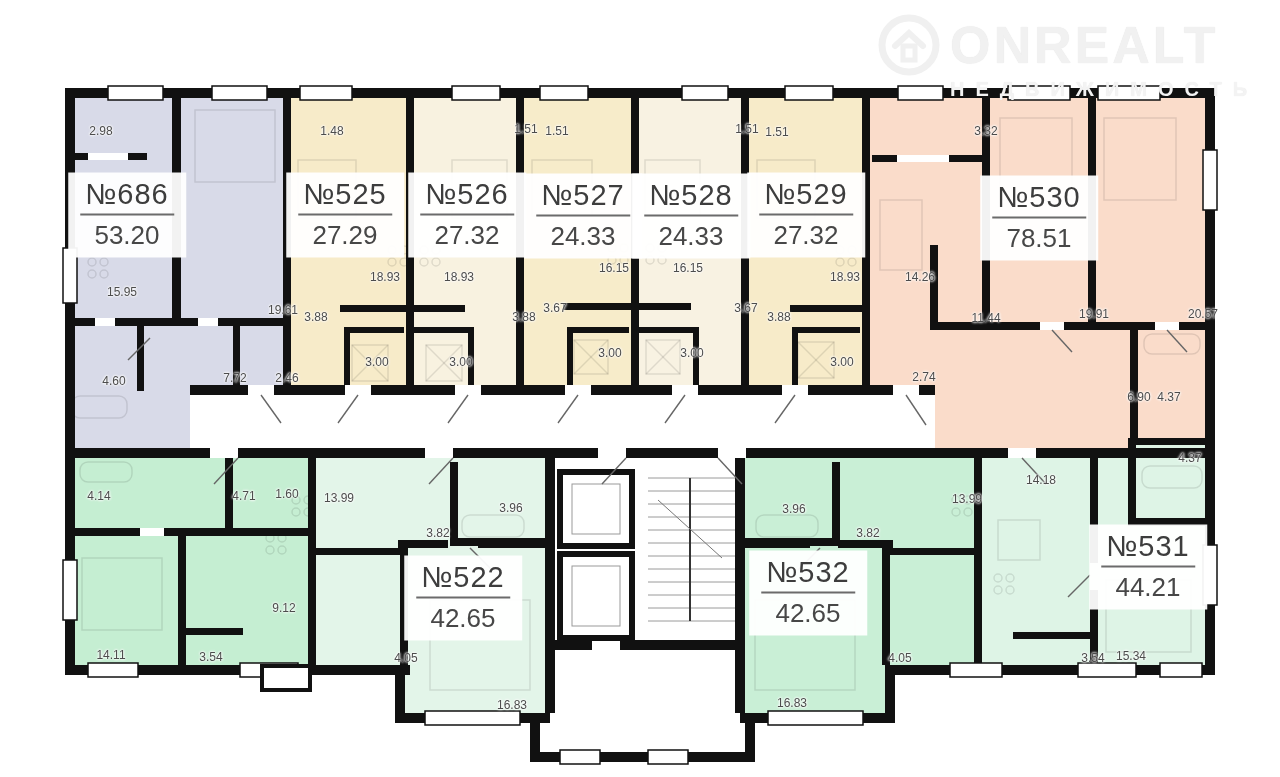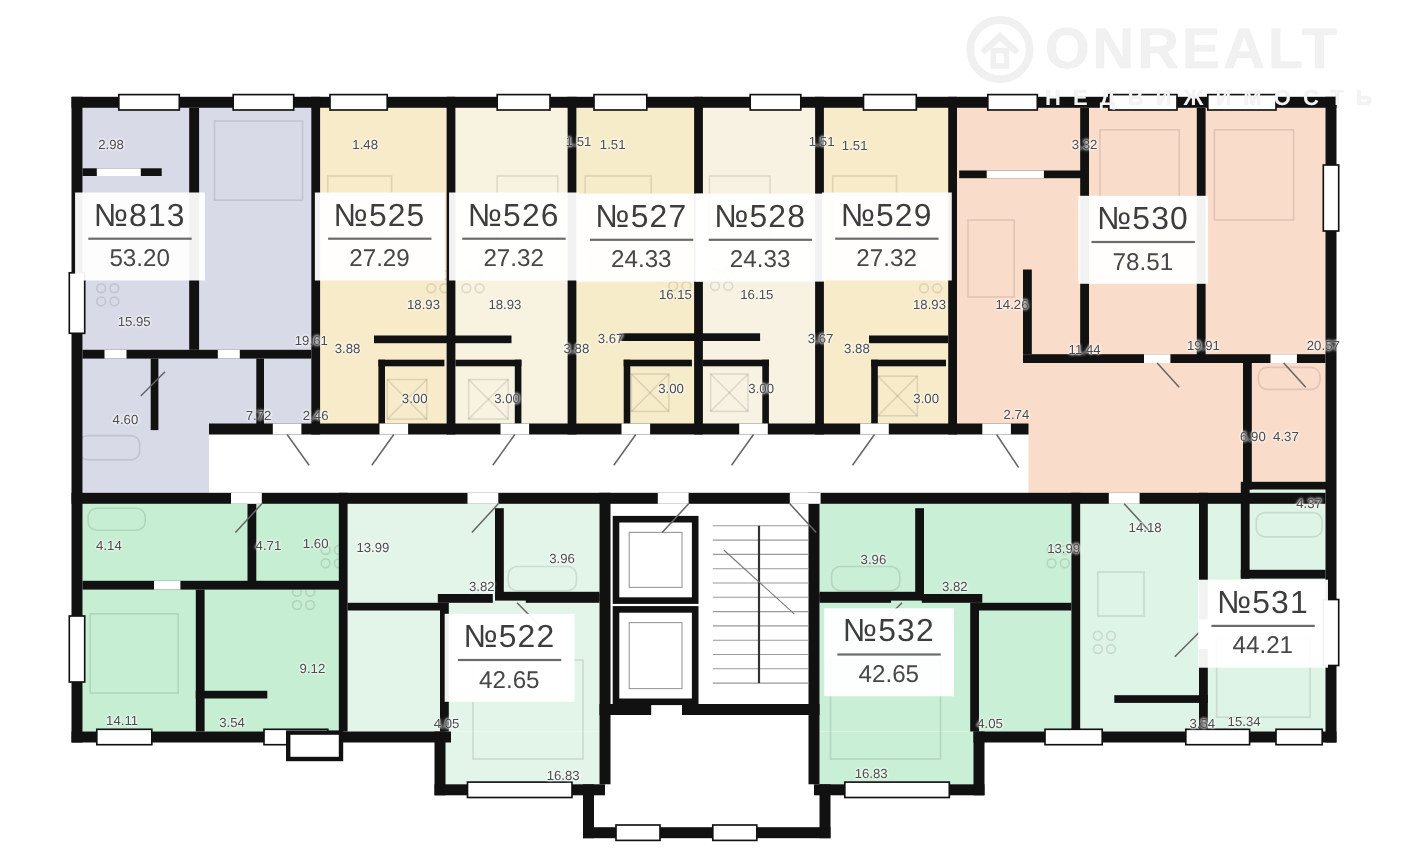--- a/index.html
+++ b/index.html
@@ -5,21 +5,21 @@
   html,body{margin:0;padding:0;background:#ffffff;}
   .canvas{position:relative;width:1280px;height:777px;background:#ffffff;overflow:hidden;
           font-family:"Liberation Sans", sans-serif;}
   .region{position:absolute;}
   .plan-svg{position:absolute;left:0;top:0;pointer-events:none;}
   .rl{position:absolute;transform:translate(-50%,-50%);font-size:12px;color:#4c4c4c;
       white-space:nowrap;text-shadow:0 0 3px #fff,0 0 3px #fff,0 0 2px #fff;z-index:6;padding-left:32px;}
   .badge{position:absolute;transform:translate(-50%,-50%);background:rgba(255,255,255,0.95);
          text-align:center;padding:5px 12px 7px;z-index:5;cursor:pointer;}
   .bnum{font-size:29px;color:#3d3d3d;border-bottom:2px solid #6b6b6b;padding:0 5px 3px;letter-spacing:1px;}
-  .barea{font-size:22px;color:#474747;padding-top:4px;}
+  .barea{font-size:26px;color:#474747;padding-top:4px;}
   .watermark{position:absolute;left:878px;top:14px;width:360px;z-index:9;pointer-events:none;text-align:right;}
   .wm-row{display:flex;align-items:center;gap:10px;}
   .wm-text{font-size:52px;font-weight:bold;letter-spacing:3px;color:#f1f1f1;
            text-shadow:0 0 1px rgba(0,0,0,0.12);}
   .wm-sub{margin-top:2px;margin-left:72px;font-size:20px;font-weight:bold;letter-spacing:11px;
           color:#f3f3f3;text-shadow:0 0 1px rgba(0,0,0,0.10);}
 </style>
 </head>
 <body>
 
@@ -287,21 +287,21 @@
       <line x1="1052" y1="330" x2="1072" y2="352"></line>
         <line x1="1167" y1="330" x2="1187" y2="352"></line>
       <line x1="150" y1="338" x2="128" y2="360"></line>
         <line x1="470" y1="548" x2="492" y2="570"></line>
       <line x1="820" y1="548" x2="798" y2="570"></line>
         <line x1="1090" y1="575" x2="1068" y2="597"></line>
     </g>
   </svg>
 
   <div class="badge" style="left:127px;top:215px">
-    <div class="bnum">№813</div>
+    <div class="bnum">№686</div>
     <div class="barea">53.20</div>
   </div>
   <div class="badge" style="left:345px;top:215px">
     <div class="bnum">№525</div>
     <div class="barea">27.29</div>
   </div>
   <div class="badge" style="left:467px;top:215px">
     <div class="bnum">№526</div>
     <div class="barea">27.32</div>
   </div>

